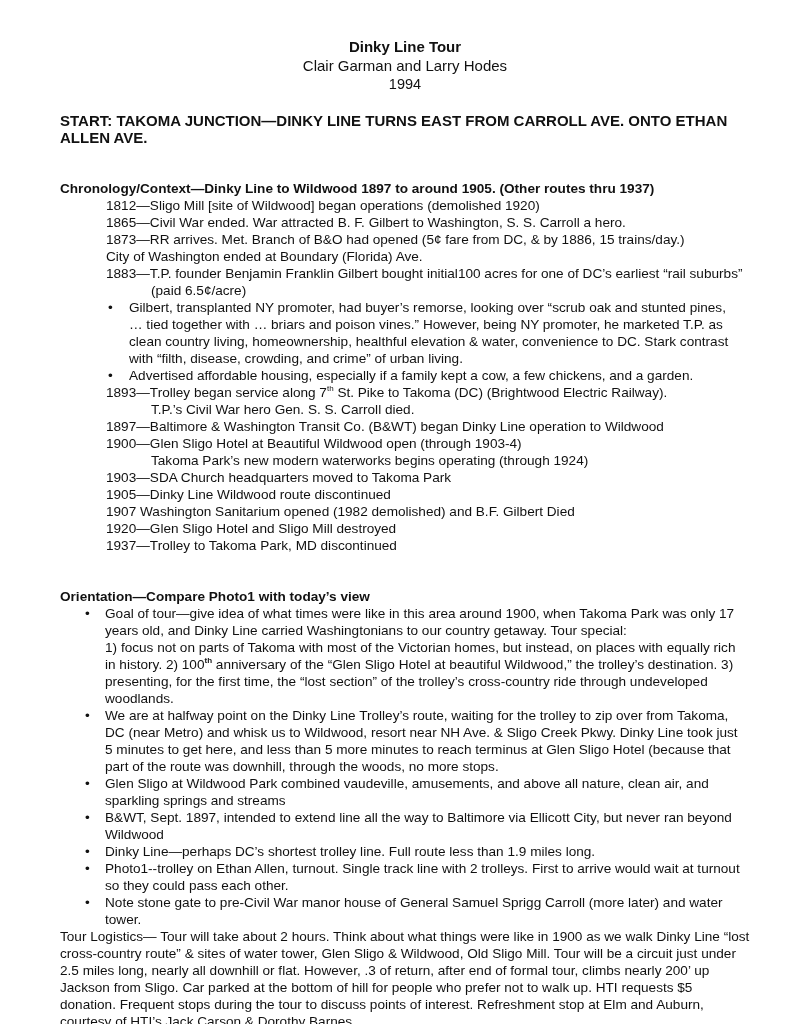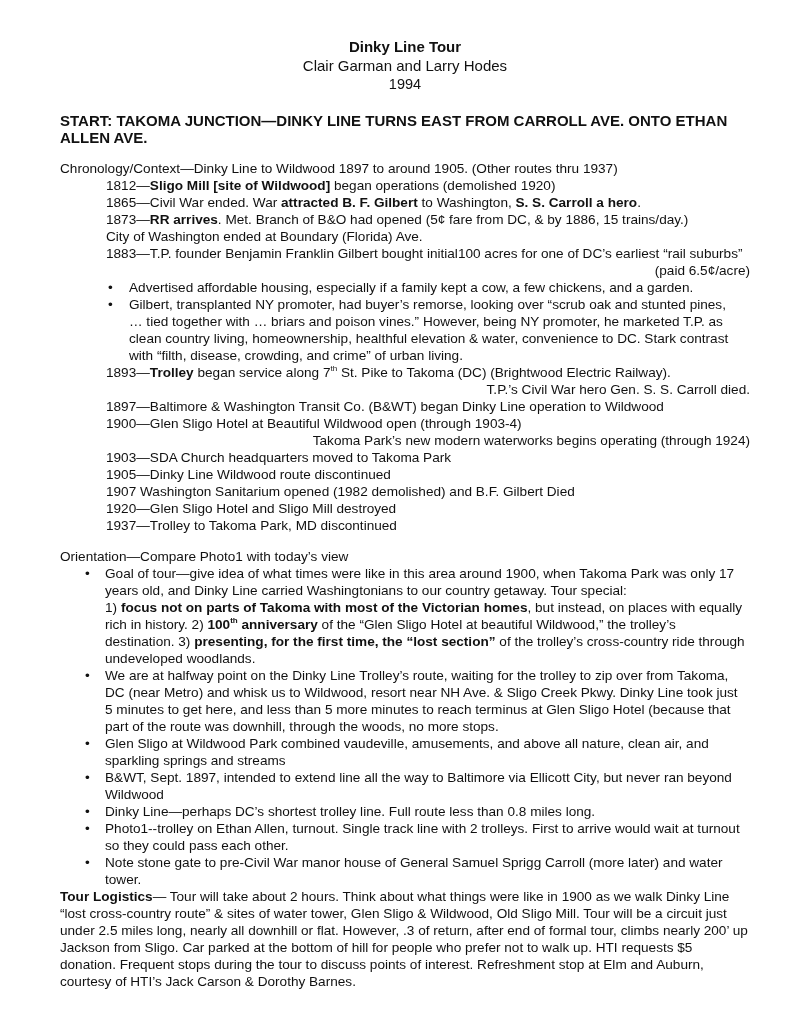--- a/index.html
+++ b/index.html
@@ -7,32 +7,32 @@
     width: 791px; height: 1024px; overflow: hidden; position: relative;
     font-family: "Liberation Sans", sans-serif; color: #111;
     font-size: 13.6px; line-height: 17px;
   }
   .page { position: absolute; left: 60px; top: 37px; width: 690px; }
   .title-block { text-align: center; margin-left: 0; width: 690px; }
   .title { font-weight: bold; font-size: 15px; line-height: 19px; }
   .subtitle { font-size: 15px; line-height: 19px; }
   .year { font-size: 14.5px; line-height: 19px; }
   .start { font-weight: bold; margin-top: 18px; font-size: 15px; line-height: 17px; width: 680px; }
-  .heading { font-weight: normal; margin-top: 14px; }
+  .heading { font-weight: bold; margin-top: 34px; }
   .chron { padding-left: 46px; }
   .chron .line { white-space: nowrap; }
-  .chron .subindent { padding-left: 45px; text-align: right; }
+  .chron .subindent { padding-left: 45px; }
   ul { margin: 0; padding: 0; list-style: none; }
   li { position: relative; }
   .chron li { padding-left: 23px; width: 600px; }
   .chron li::before { content: "•"; position: absolute; left: 2px; top: 0; }
   .orient { padding-left: 24px; }
   .orient li { padding-left: 21px; width: 640px; }
   .orient li::before { content: "•"; position: absolute; left: 1px; top: 0; }
-  b { font-weight: bold; }
+  b { font-weight: normal; }
   sup { font-size: 8px; line-height: 0; vertical-align: super; text-align: center; }
   .logistics { width: 690px; }
 </style>
 </head>
 <body>
 
 <div class="page">
 
   <div class="title-block">
     <div class="title">Dinky Line Tour</div>
@@ -44,22 +44,22 @@
 
   <div class="heading">Chronology/Context—Dinky Line to Wildwood 1897 to around 1905. (Other routes thru 1937)</div>
   <div class="chron">
     <div class="line"><span>1812—</span><b>Sligo Mill [site of Wildwood]</b><span> began operations (demolished 1920)</span></div>
     <div class="line"><span>1865—</span><span>Civil War ended.  War </span><b>attracted B. F. Gilbert</b><span> to Washington, </span><b>S. S. Carroll a hero</b><span>.</span></div>
     <div class="line"><span>1873—</span><b>RR arrives</b><span>. Met. Branch of B&amp;O had opened (5¢ fare from DC, &amp; by 1886, 15 trains/day.)</span></div>
     <div class="line">City of Washington ended at Boundary (Florida) Ave.</div>
     <div class="line">1883—T.P. founder Benjamin Franklin Gilbert bought initial100 acres for one of DC’s earliest “rail suburbs”</div>
     <div class="line subindent">(paid 6.5¢/acre)</div>
     <ul>
+      <li>Gilbert, transplanted NY promoter, had buyer’s remorse, looking over “scrub oak and stunted pines, … tied together with … briars and poison vines.”  However, being NY promoter, he marketed T.P. as clean country living, homeownership, healthful elevation &amp; water, convenience to DC.  Stark contrast with “filth, disease, crowding, and crime” of urban living.</li>
       <li>Advertised affordable housing, especially if a family kept a cow, a few chickens, and a garden.</li>
-      <li>Gilbert, transplanted NY promoter, had buyer’s remorse, looking over “scrub oak and stunted pines, … tied together with … briars and poison vines.”  However, being NY promoter, he marketed T.P. as clean country living, homeownership, healthful elevation &amp; water, convenience to DC.  Stark contrast with “filth, disease, crowding, and crime” of urban living.</li>
     </ul>
     <div class="line"><span>1893—</span><b>Trolley</b><span> began service along 7</span><sup>th</sup><span> St. Pike to Takoma (DC) (Brightwood Electric Railway).</span></div>
     <div class="line subindent">T.P.’s Civil War hero Gen. S. S. Carroll died.</div>
     <div class="line">1897—Baltimore &amp; Washington Transit Co. (B&amp;WT) began Dinky Line operation to Wildwood</div>
     <div class="line">1900—Glen Sligo Hotel at Beautiful Wildwood open (through 1903-4)</div>
     <div class="line subindent">Takoma Park’s new modern waterworks begins operating (through 1924)</div>
     <div class="line">1903—SDA Church headquarters moved to Takoma Park</div>
     <div class="line">1905—Dinky Line Wildwood route discontinued</div>
     <div class="line">1907 Washington Sanitarium opened (1982 demolished) and B.F. Gilbert Died</div>
     <div class="line">1920—Glen Sligo Hotel and Sligo Mill destroyed</div>
@@ -68,21 +68,21 @@
 
   <div class="heading">Orientation—Compare Photo1 with today’s view</div>
   <ul class="orient">
     <li>
       <span>Goal of tour—give idea of what times were like in this area around 1900, when Takoma Park was only 17 years old, and Dinky Line carried Washingtonians to our country getaway. Tour special:</span><br>
       <span>1) </span><b>focus not on parts of Takoma with most of the Victorian homes</b><span>, but instead, on places with equally rich in history.   2) </span><b>100</b><sup style="font-weight:bold">th</sup><b> anniversary</b><span> of the “Glen Sligo Hotel at beautiful Wildwood,” the trolley’s destination.  3) </span><b>presenting, for the first time, the “lost section”</b><span> of the trolley’s cross-country ride through undeveloped woodlands.</span>
     </li>
     <li>We are at halfway point on the Dinky Line Trolley’s route, waiting for the trolley to zip over from Takoma, DC (near Metro) and whisk us to Wildwood, resort near NH Ave. &amp; Sligo Creek Pkwy. Dinky Line took just 5 minutes to get here, and less than 5 more minutes to reach terminus at Glen Sligo Hotel (because that part of the route was downhill, through the woods, no more stops.</li>
     <li>Glen Sligo at Wildwood Park combined vaudeville, amusements, and above all nature, clean air, and sparkling springs and streams</li>
     <li>B&amp;WT, Sept. 1897, intended to extend line all the way to Baltimore via Ellicott City, but never ran beyond Wildwood</li>
-    <li>Dinky Line—perhaps DC’s shortest trolley line.  Full route less than 0.8 miles long.</li>
+    <li>Dinky Line—perhaps DC’s shortest trolley line.  Full route less than 1.9 miles long.</li>
     <li>Photo1--trolley on Ethan Allen, turnout.  Single track line with 2 trolleys.  First to arrive would wait at turnout so they could pass each other.</li>
     <li>Note stone gate to pre-Civil War manor house of General Samuel Sprigg Carroll (more later) and water tower.</li>
   </ul>
 
   <div class="logistics">
     <b>Tour Logistics</b><span>— Tour will take about 2 hours. Think about what things were like in 1900 as we walk Dinky Line “lost cross-country route” &amp; sites of water tower, Glen Sligo &amp; Wildwood, Old Sligo Mill. Tour will be a circuit just under 2.5 miles long, nearly all downhill or flat.  However, .3 of return, after end of formal tour, climbs nearly 200’ up Jackson from Sligo. Car parked at the bottom of hill for people who prefer not to walk up.  HTI requests $5 donation.  Frequent stops during the tour to discuss points of interest. Refreshment stop at Elm and Auburn, courtesy of HTI’s Jack Carson &amp; Dorothy Barnes.</span>
   </div>
 </div>
 
 </body></html>

